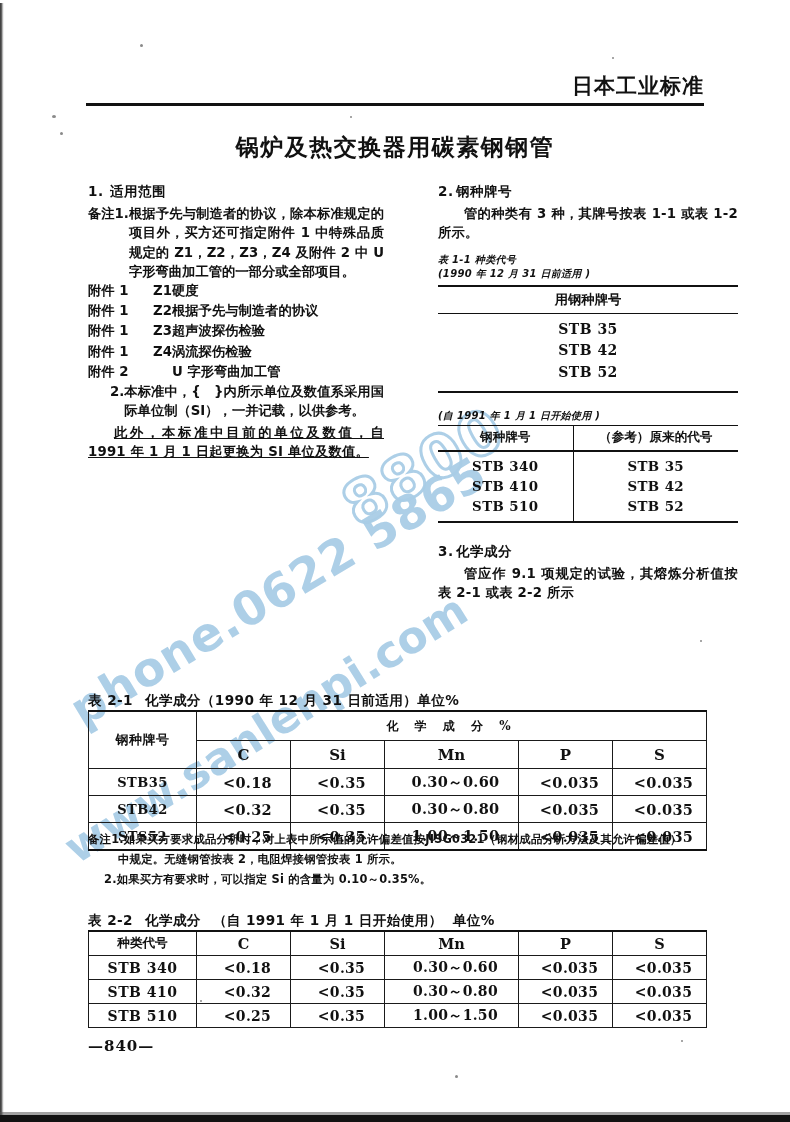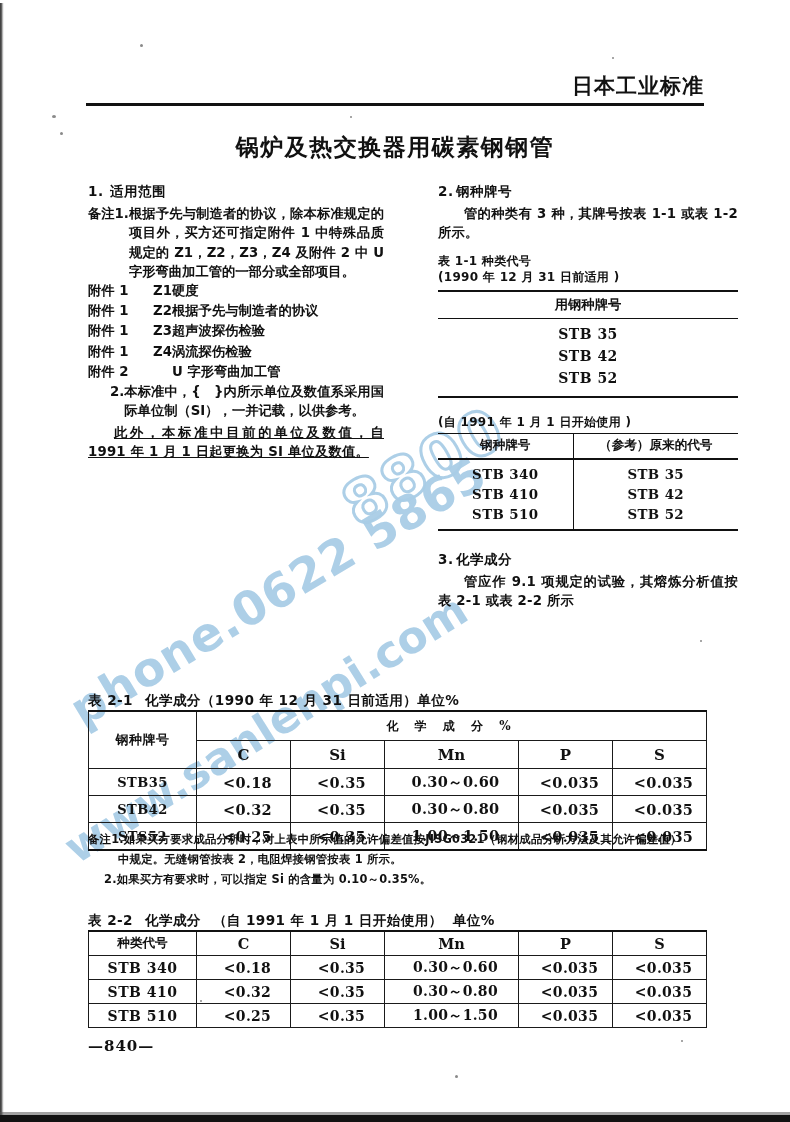--- a/index.html
+++ b/index.html
@@ -128,21 +128,21 @@
     display: flex; gap: 0;
   }
   .annex-a { flex: 0 0 52px; }
   .annex-b { flex: 0 0 32px; text-align: right; }
   .annex-c { flex: 1 1 auto; }
   .spacer6 { height: 6px; }
   .spacer10 { height: 10px; }
 
   
   .tbl-cap {
-    font-size: 12px; font-weight: 700; line-height: 1.4; letter-spacing:.3px;
+    font-size: 10px; font-weight: 700; line-height: 1.4; letter-spacing:.3px;font-style:italic;
   }
   .t11 {
     margin-top: 4px;
     border-top: 2px solid #111;
     border-bottom: 2px solid #111;
   }
   .t11-head {
     text-align: center; font-size: 13.3px; font-weight: 700;
     padding: 4px 0 4px 0;
     border-bottom: 1px solid #111;

